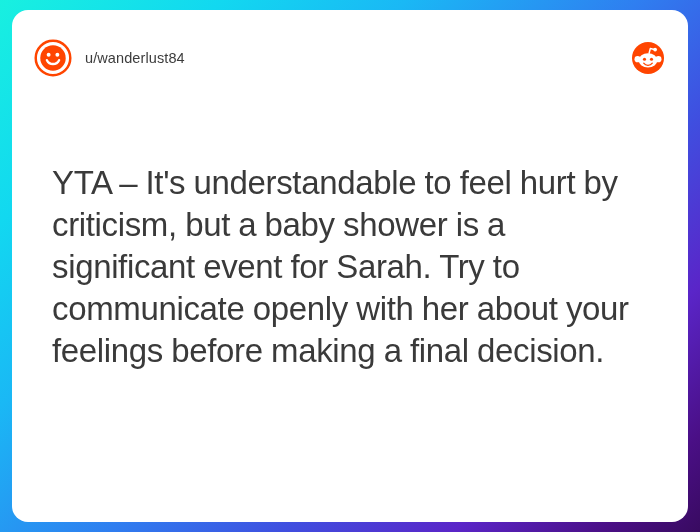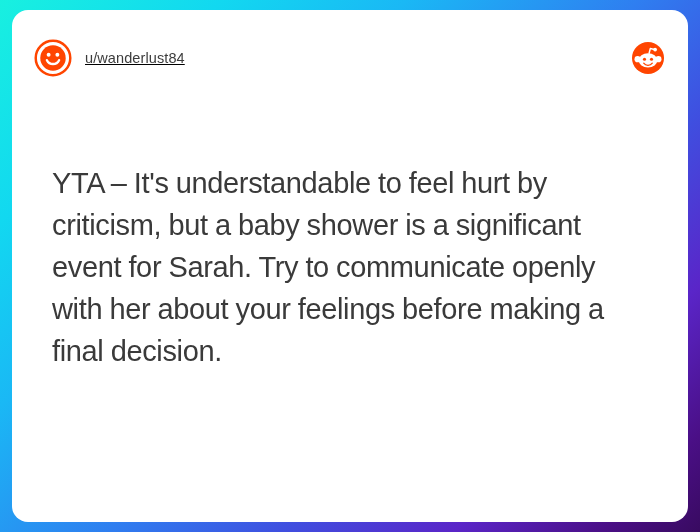--- a/index.html
+++ b/index.html
@@ -44,21 +44,20 @@
   
   .card-header {
     position: absolute;
     left: 0;
     top: 0;
     right: 0;
     height: 96px;
     display: flex;
     align-items: center;
     padding: 0 24px 0 22px;
-    text-decoration: underline;
   }
 
   .user-block {
     display: flex;
     align-items: center;
     gap: 13px;
   }
 
   .avatar {
     width: 38px;
@@ -83,21 +82,21 @@
 
   
   .card-body {
     position: absolute;
     left: 40px;
     top: 152px;
     width: 592px;
   }
 
   .quote-text {
-    font-size: 29px;
+    font-size: 33px;
     line-height: 42px;
     color: #3a3a3a;
     letter-spacing: -0.35px;
     font-weight: 400;
     word-spacing: -0.5px;
   }
 </style>
 </head>
 <body>
 

